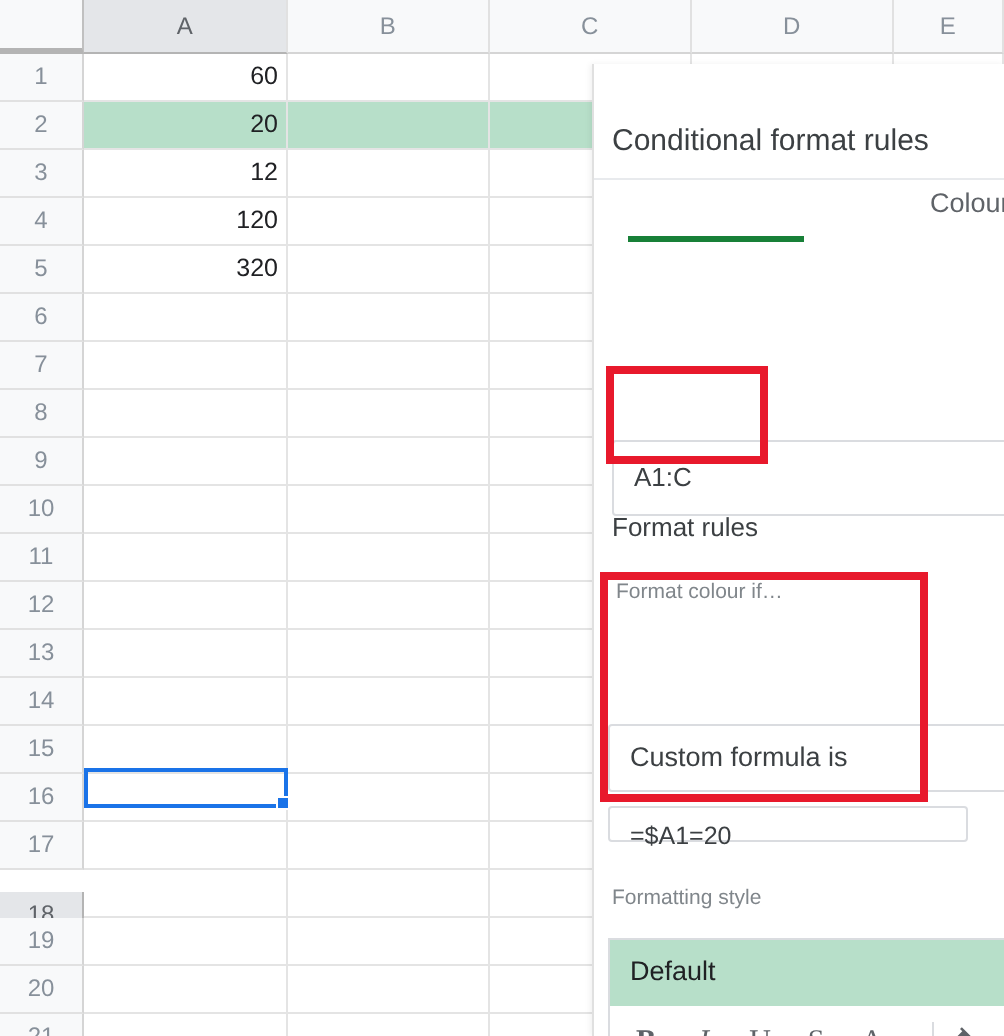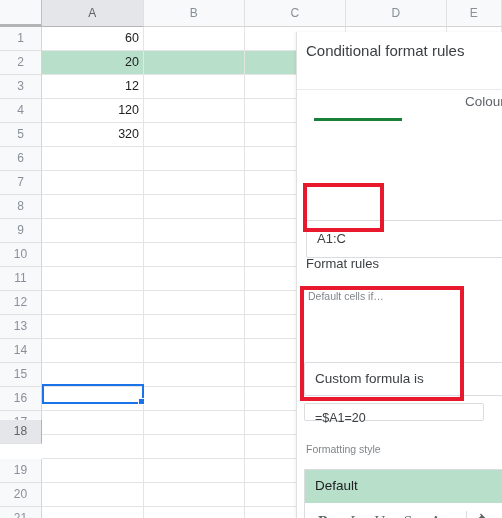--- a/index.html
+++ b/index.html
@@ -59,21 +59,21 @@
 
   
   #panel {
     position: absolute; left: 296px; top: 32px; width: 206px; height: 486px;
     background: #ffffff;
     border-left: 1px solid #e0e0e0;
     box-sizing: border-box;
     box-shadow: -1px 0 3px rgba(0,0,0,.06);
   }
   .panel-title {
-    position: absolute; left: 9px; top: 10px;
+    position: absolute; left: 9px; top: 30px;
     font-size: 15px; color: #3c4043; white-space: nowrap;
   }
   .panel-divider {
     position: absolute; left: 0; top: 57px; width: 206px; height: 1px; background: #e8eaed;
   }
   .tabs { position: absolute; left: 0; top: 62px; width: 206px; height: 32px; }
   .tab {
     position: absolute; top: 0; font-size: 13.5px; white-space: nowrap; cursor: pointer;
   }
   .tab-single { left: 20px; color: #188038; }
@@ -167,21 +167,21 @@
         <div class="row-head" style="top: 195px;">8</div>
         <div class="row-head" style="top: 219px;">9</div>
         <div class="row-head" style="top: 243px;">10</div>
         <div class="row-head" style="top: 267px;">11</div>
         <div class="row-head" style="top: 291px;">12</div>
         <div class="row-head" style="top: 315px;">13</div>
         <div class="row-head" style="top: 339px;">14</div>
         <div class="row-head" style="top: 363px;">15</div>
         <div class="row-head" style="top: 387px;">16</div>
         <div class="row-head" style="top: 411px;">17</div>
-        <div class="row-head active" style="top: 420px;">18</div>
+        <div class="row-head active" style="top: 446px;">18</div>
         <div class="row-head" style="top: 459px;">19</div>
         <div class="row-head" style="top: 483px;">20</div>
         <div class="row-head" style="top: 507px;">21</div>
       </div>
     <div id="cells">
         <div class="grid-cell" style="left: 42px; width: 102px; top: 27px;">
           <span class="cell-val">60</span>
         </div>
         <div class="grid-cell" style="left: 144px; width: 101px; top: 27px;"></div>
         <div class="grid-cell" style="left: 245px; width: 101px; top: 27px;"></div>
@@ -310,21 +310,21 @@
       <div class="tab-underline"></div>
     </div>
 
 
     <div class="field-box" id="range-field">
       <span class="field-text">A1:C</span>
     </div>
 
     <div class="section-label" style="left:9px; top:224px;">Format rules</div>
 
-    <div class="small-label" style="left:11px; top:258px;">Default cells if…</div>
+    <div class="small-label" style="left:11px; top:258px;">Format colour if…</div>
 
     <div class="field-box" id="cond-field">
       <span class="field-text">Custom formula is</span>
     </div>
 
     <div class="field-box" id="formula-field">
       <span class="field-text">=$A1=20</span>
     </div>
 
     <div class="small-label" style="left:9px; top:411px;">Formatting style</div>

